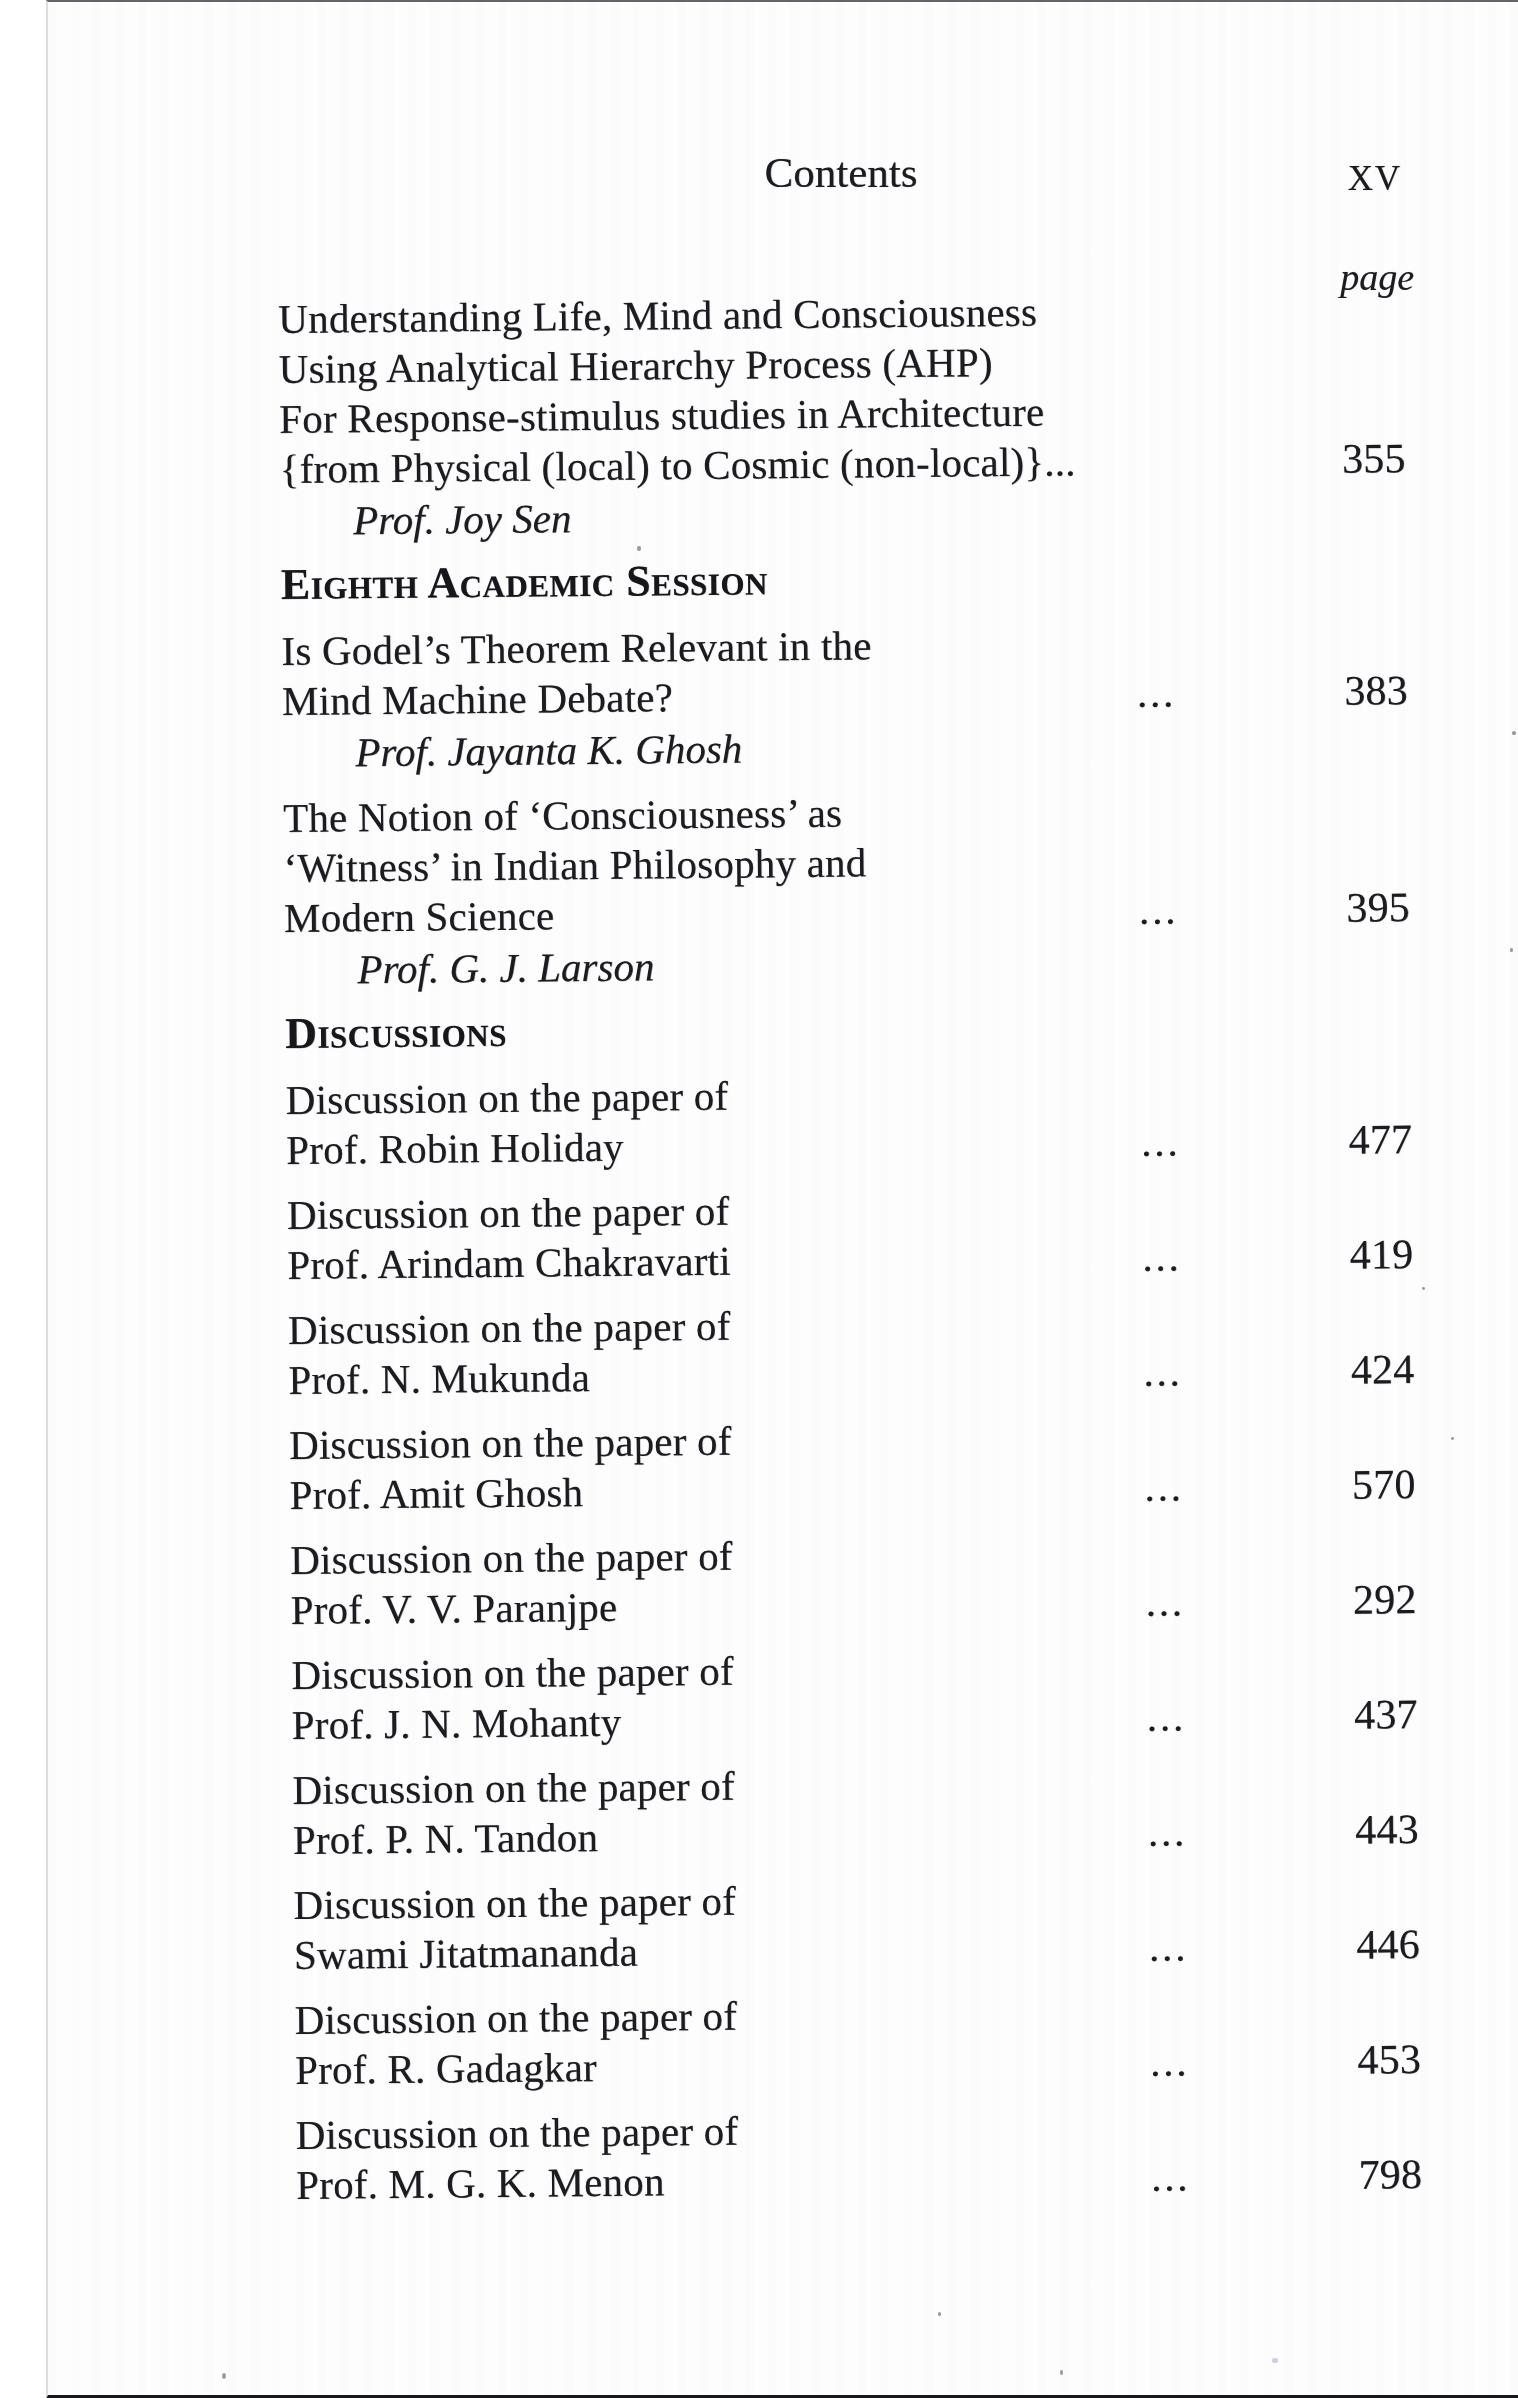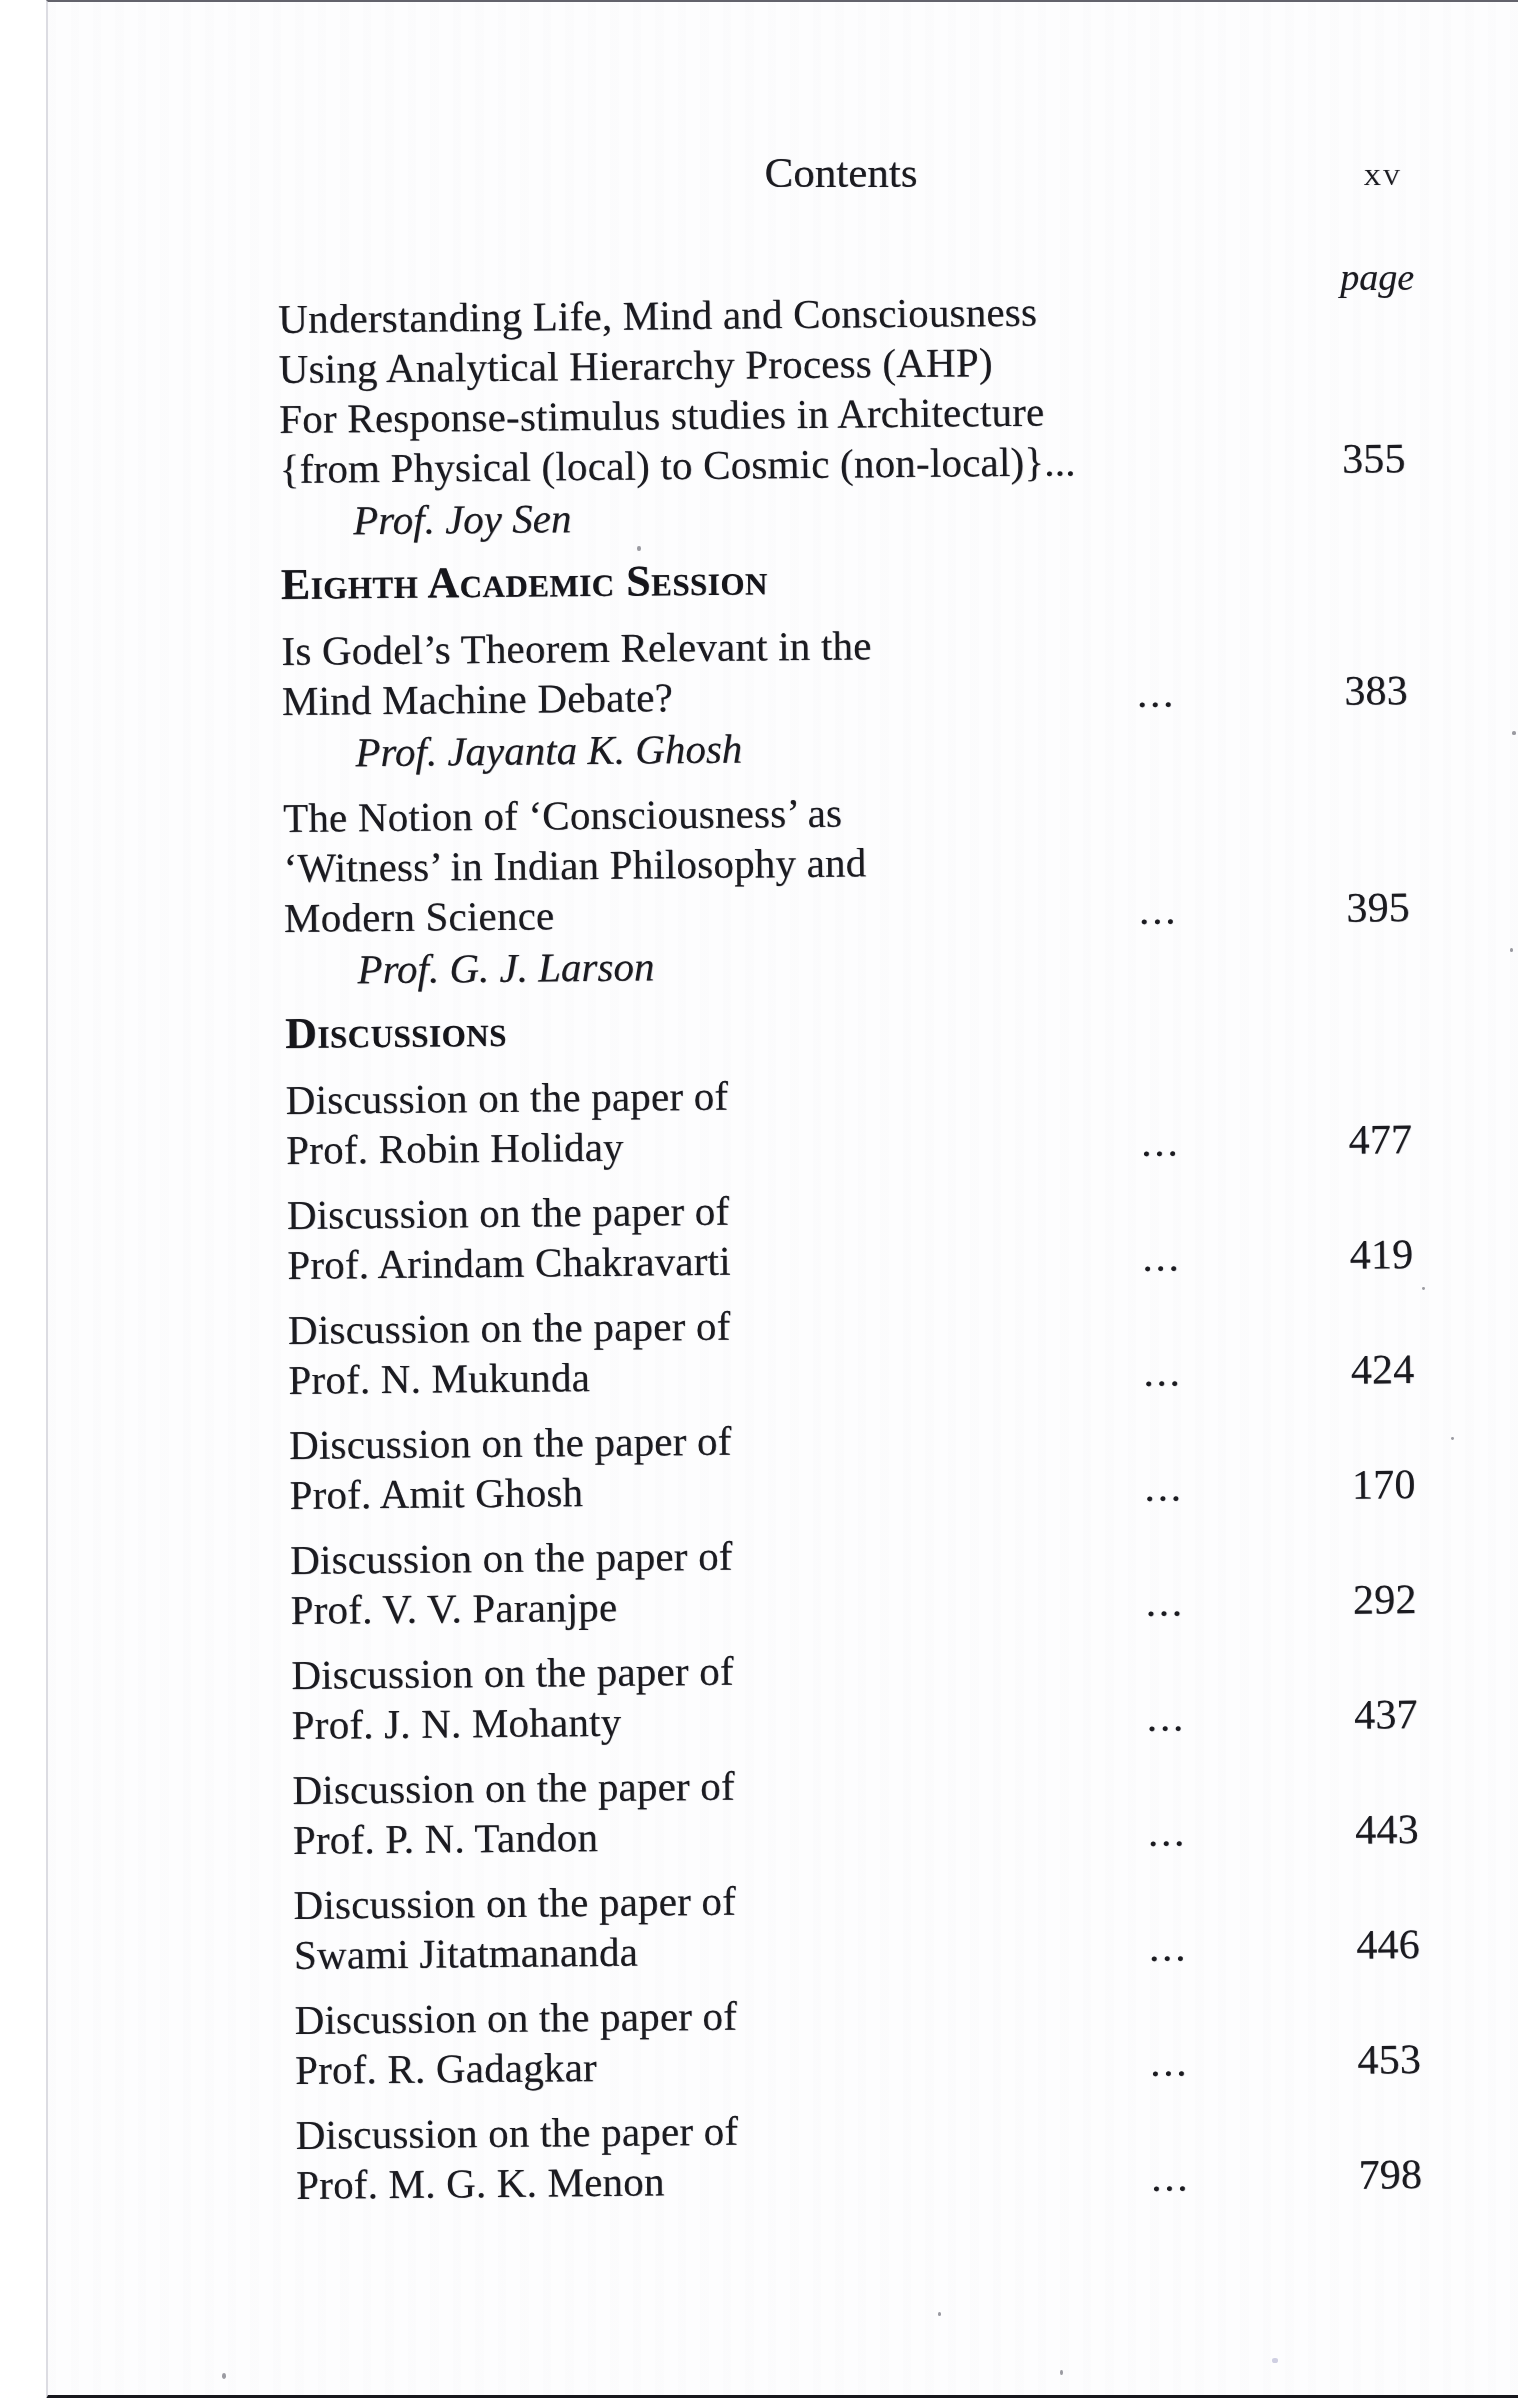--- a/index.html
+++ b/index.html
@@ -31,21 +31,21 @@
   .hdr-title {
     position: absolute;
     top: 146px; left: 793px;
     transform: translateX(-50%);
     font-size: 43px; line-height: 49px;
   }
   .hdr-folio {
     position: absolute;
     top: 148px; right: 157px;
     font-variant: small-caps;
-    font-size: 34px; line-height: 47px;
+    font-size: 50px; line-height: 47px;
     letter-spacing: 1.9px;
   }
   .hdr-pagelabel {
     position: absolute;
     top: 251px; right: 145px;
     font-style: italic;
     font-size: 38px; line-height: 49px;
   }
 
   
@@ -153,21 +153,21 @@
       <div class="toc-entry">
         <div class="entry-line ink"><span>Discussion on the paper of</span></div>
         <div class="entry-line ink last"><span>Prof. Arindam Chakravarti</span><span class="leader-dots">...</span><span class="page-number">419</span></div>
       </div>
       <div class="toc-entry">
         <div class="entry-line ink"><span>Discussion on the paper of</span></div>
         <div class="entry-line ink last"><span>Prof. N. Mukunda</span><span class="leader-dots">...</span><span class="page-number">424</span></div>
       </div>
       <div class="toc-entry">
         <div class="entry-line ink"><span>Discussion on the paper of</span></div>
-        <div class="entry-line ink last"><span>Prof. Amit Ghosh</span><span class="leader-dots">...</span><span class="page-number">170</span></div>
+        <div class="entry-line ink last"><span>Prof. Amit Ghosh</span><span class="leader-dots">...</span><span class="page-number">570</span></div>
       </div>
       <div class="toc-entry">
         <div class="entry-line ink"><span>Discussion on the paper of</span></div>
         <div class="entry-line ink last"><span>Prof. V. V. Paranjpe</span><span class="leader-dots">...</span><span class="page-number">292</span></div>
       </div>
       <div class="toc-entry">
         <div class="entry-line ink"><span>Discussion on the paper of</span></div>
         <div class="entry-line ink last"><span>Prof. J. N. Mohanty</span><span class="leader-dots">...</span><span class="page-number">437</span></div>
       </div>
       <div class="toc-entry">

